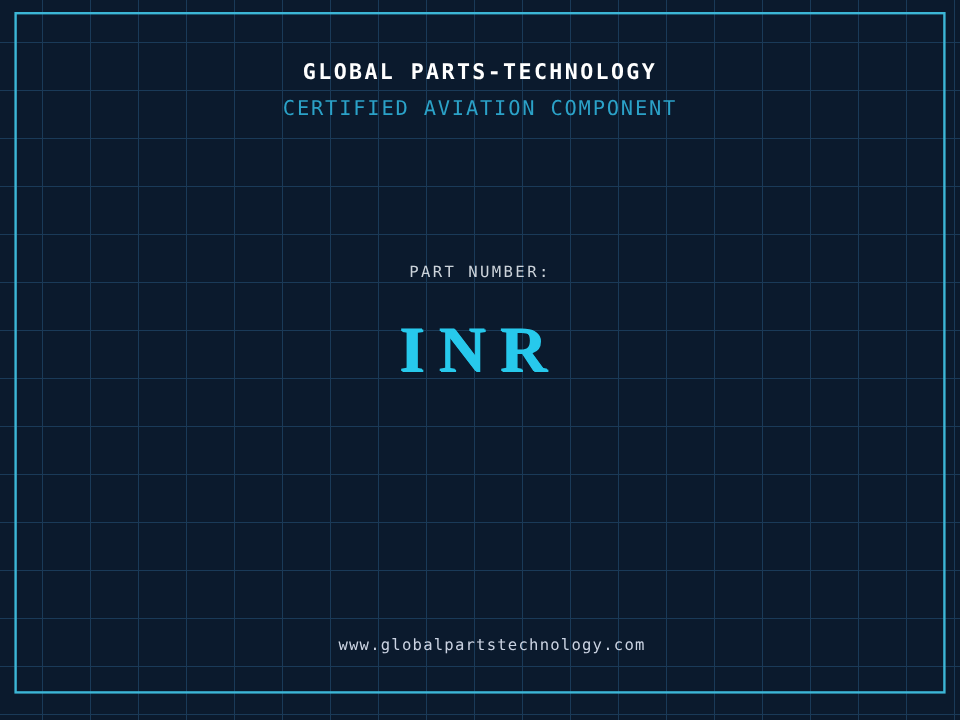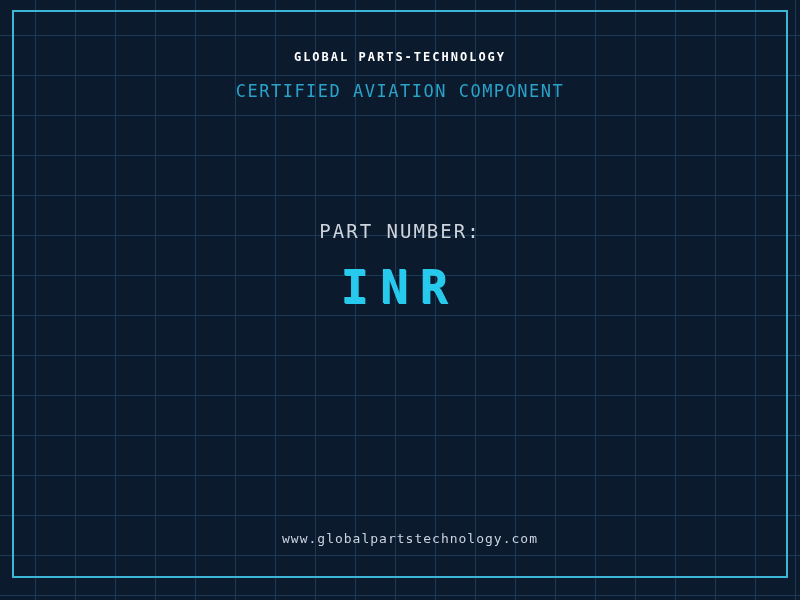--- a/index.html
+++ b/index.html
@@ -36,47 +36,48 @@
   .txt {
     position: absolute;
     left: 0;
     width: 100%;
     text-align: center;
     white-space: pre;
   }
 
   .company {
     top: 50px;
-    font-size: 12px;
+    font-size: 18px;
     font-weight: bold;
     letter-spacing: 2px;
     color: #ffffff;
   }
 
   .subtitle {
     top: 81px;
     font-size: 17px;
     letter-spacing: 1.5px;
     color: #2ba2c8;
   }
 
   .part-label {
     top: 220px;
-    font-size: 19px;
+    font-size: 13px;
     letter-spacing: 2px;
     color: #cdd4db;
   }
 
   .part-number {
     top: 260px;
-    font-size: 46px;
+    font-size: 54px;
     font-weight: bold;
     letter-spacing: 12px;
     color: #27c9ec;
     text-shadow: 1px 1px 0 #27c9ec;
+    font-family: Liberation Serif, serif;
   }
 
   .website {
     top: 531px;
     font-size: 13px;
     letter-spacing: 1px;
     color: #cbd3e2;
     padding-left: 10px;
   }
 </style>

